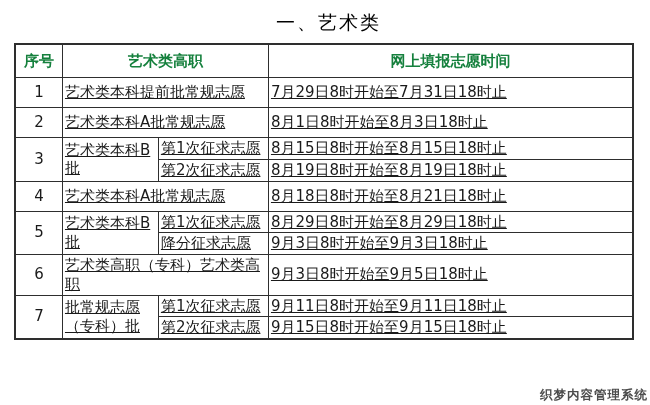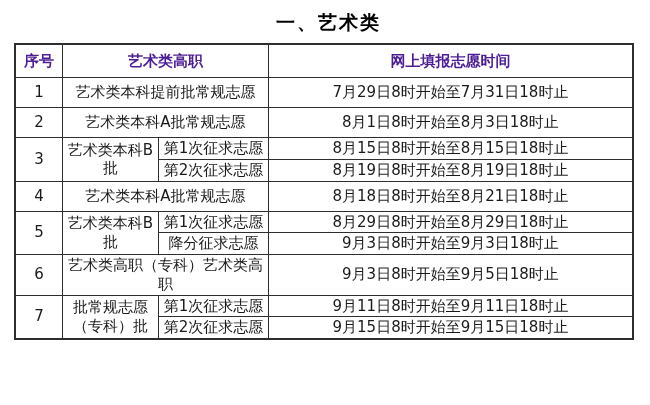--- a/index.html
+++ b/index.html
@@ -12,21 +12,21 @@
     height: 405px;
     position: relative;
     overflow: hidden;
     font-family: "DejaVu Sans", sans-serif;
     color: #1a1a1a;
   }
   .title {
     margin: 10px 0 7px 0;
     text-align: center;
     font-size: 19px;
-    font-weight: bold;
+    font-weight: normal;
     letter-spacing: 2px;
     color: #000000;
     padding-left: 7px;
   }
   table.schedule {
     border-collapse: collapse;
     table-layout: fixed;
     margin-left: 14px;
     width: 620px;
     border: 2px solid #2e2e2e;
@@ -37,33 +37,34 @@
     font-size: 15px;
     padding: 1px 2px;
     line-height: 1.25;
     vertical-align: middle;
     overflow: hidden;
   }
   table.schedule th {
     font-weight: bold;
     text-align: center;
     height: 30px;
-    color: #4c1d95;
+    color: #15803d;
   }
   col.c1 { width: 47px; }
   col.c2 { width: 95px; }
   col.c3 { width: 109px; }
   col.c4 { width: 361px; }
   td.c-no {
     text-align: center;
     height: 27px;
   }
   td.c-batch, td.c-sub, td.c-time {
-    text-align: center;
+    text-align: left;
     padding-left: 3px;
+    text-decoration: underline;
   }
   .watermark {
     position: absolute;
     right: 2px;
     bottom: 3px;
     text-align: right;
     color: #4d4d4d;
     font-weight: bold;
     text-shadow: 1px 1px 0 rgba(255,255,255,0.95), -1px -1px 0 rgba(255,255,255,0.6);
   }
@@ -151,13 +152,14 @@
       <td class="c-time">9月11日8时开始至9月11日18时止</td>
     </tr>
     <tr>
       <td class="c-sub">第2次征求志愿</td>
       <td class="c-time">9月15日8时开始至9月15日18时止</td>
     </tr>
   </tbody>
 </table>
 
 <div class="watermark">
+  <div class="wm1">织梦内容管理系统</div>
 </div>
 
 </body></html>

